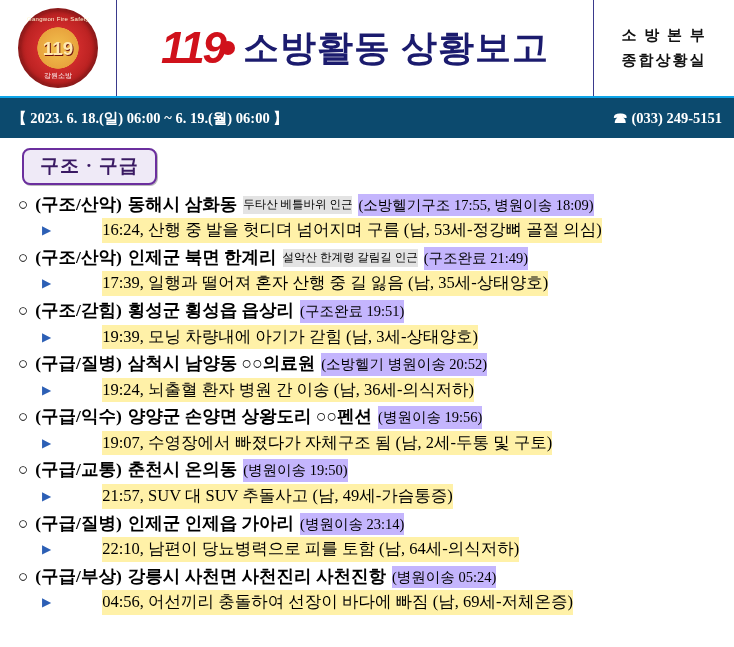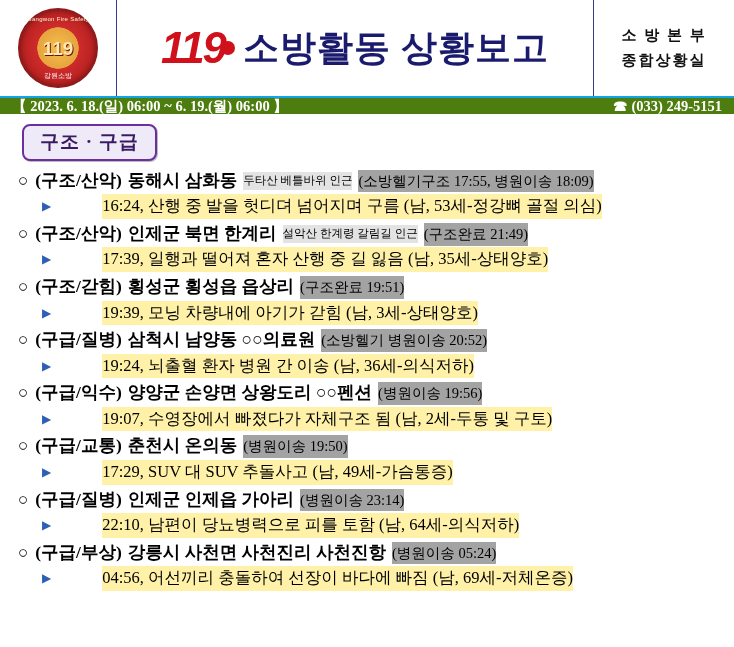--- a/index.html
+++ b/index.html
@@ -114,22 +114,22 @@
     justify-content: center;
     gap: 6px;
     font-size: 15px;
     font-weight: bold;
     color: #111;
     letter-spacing: 2px;
   }
 
   
   .band {
-    height: 16px;
-    background: #4d7c0f;
+    height: 40px;
+    background: #0c4a6e;
     display: flex;
     align-items: center;
     justify-content: space-between;
     padding: 0 12px;
     color: #ffffff;
     font-size: 14.5px;
     font-weight: bold;
   }
   .band .period { letter-spacing: 0px; }
   .band .tel { letter-spacing: 0px; }
@@ -206,21 +206,21 @@
   .tri {
     color: #2c5fb5;
     font-size: 12px;
     margin-right: 7px;
     position: relative;
     top: -1px;
   }
   .detail-text { color: #000; margin-left: 44px; }
 
   .hl-red {
-    background: #a3a3a3;
+    background: #c4b5fd;
   }
   .hl-yellow {
     background: #fff1a8;
   }
   .hl-gray {
     background: #e3e3e3;
   }
 </style>
 </head>
 <body>
@@ -325,21 +325,21 @@
 
   <div class="entry">
     <div class="head-line">
       <span class="bullet-o">○</span>
       <span class="cat">(구급/교통)</span>
       <span class="place">춘천시 온의동</span>
       <span class="paren hl-red">(병원이송 19:50)</span>
     </div>
     <div class="detail-line">
       <span class="tri">▶</span>
-      <span class="detail-text hl-yellow">17:29, SUV 대 SUV 추돌사고 (남, 49세-가슴통증)</span>
+      <span class="detail-text hl-yellow">21:57, SUV 대 SUV 추돌사고 (남, 49세-가슴통증)</span>
     </div>
   </div>
 
   <div class="entry">
     <div class="head-line">
       <span class="bullet-o">○</span>
       <span class="cat">(구급/질병)</span>
       <span class="place">인제군 인제읍 가아리</span>
       <span class="paren hl-red">(병원이송 23:14)</span>
     </div>

